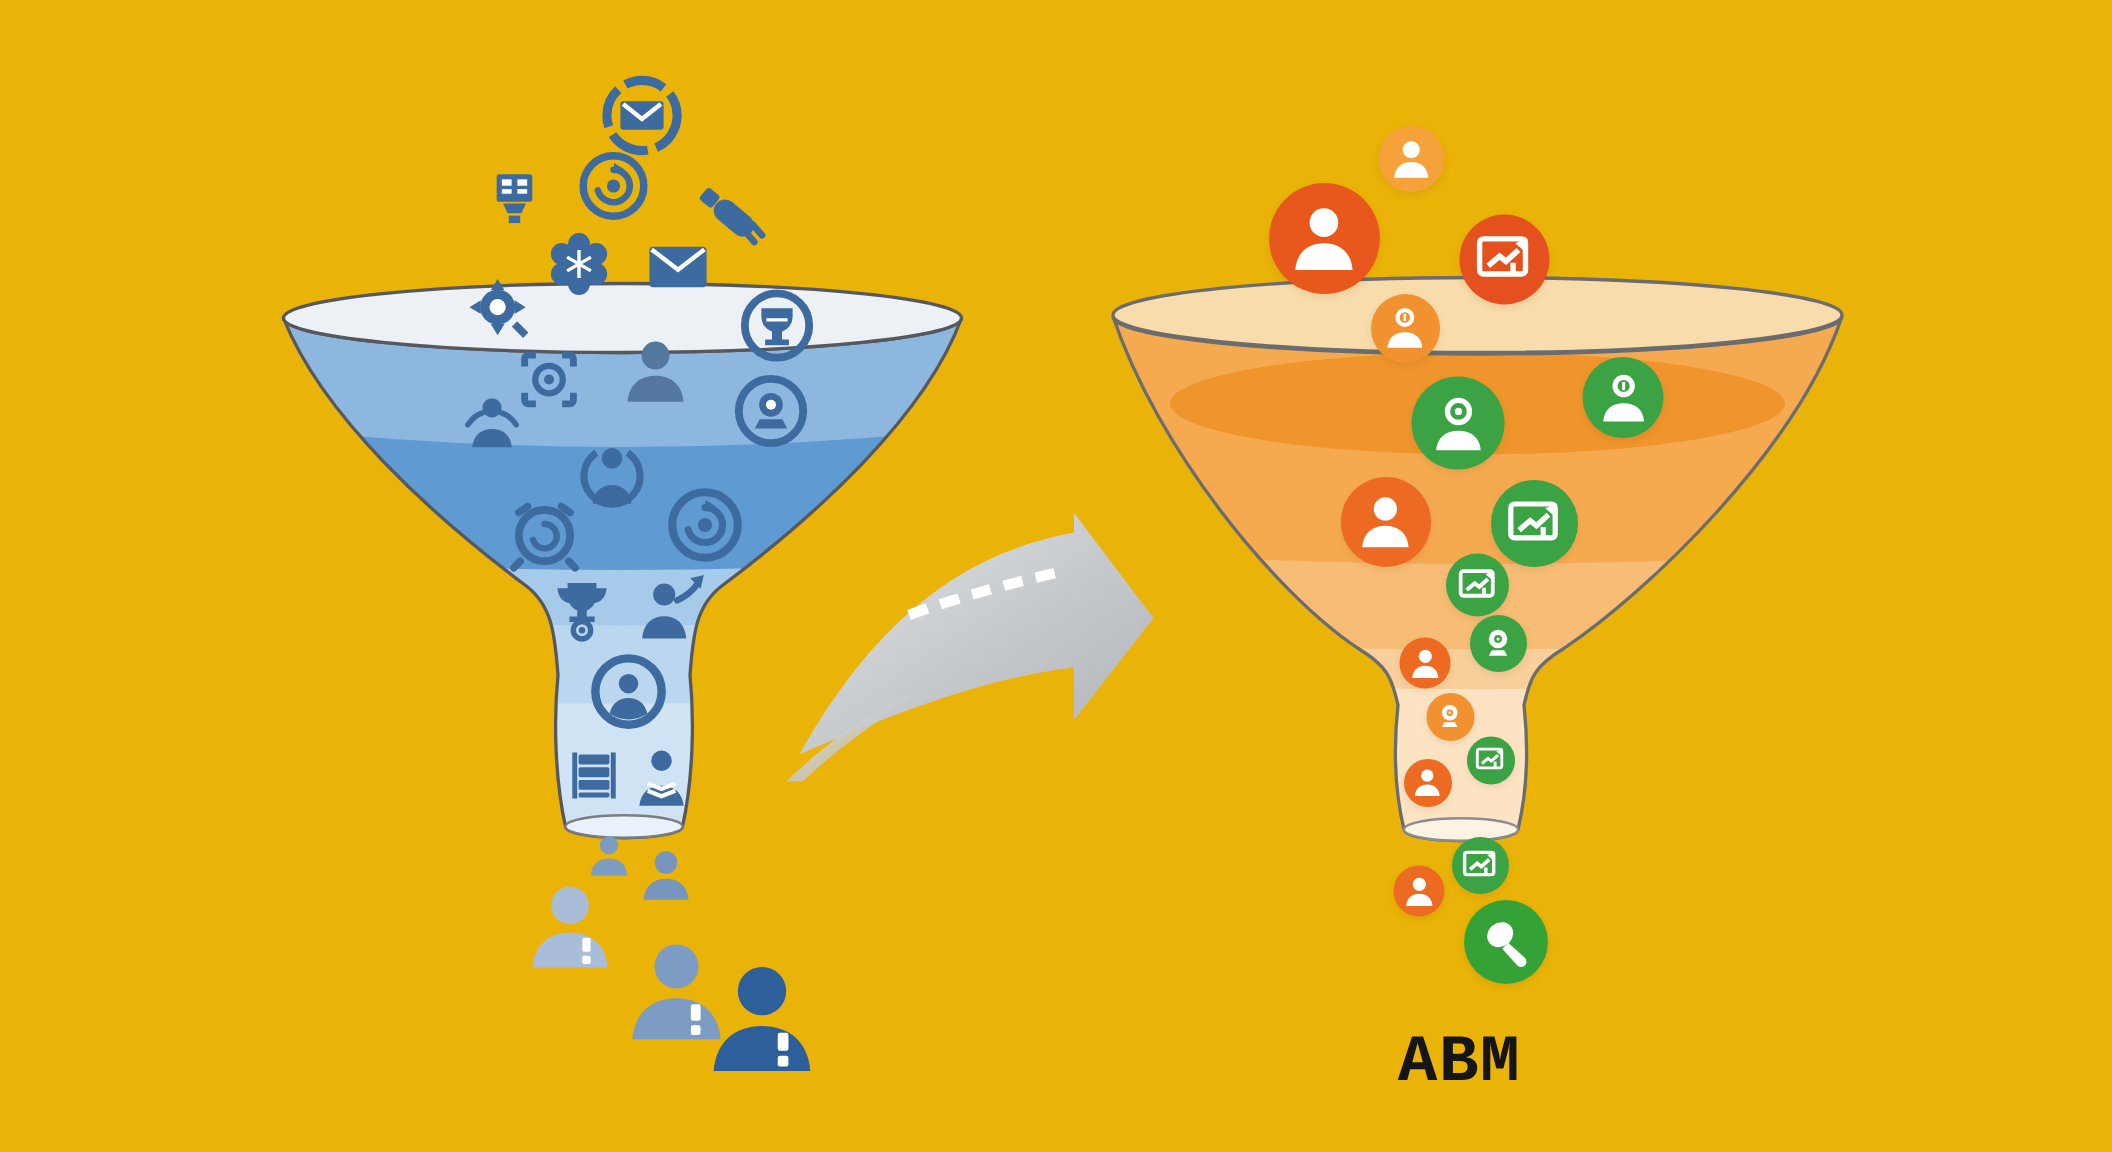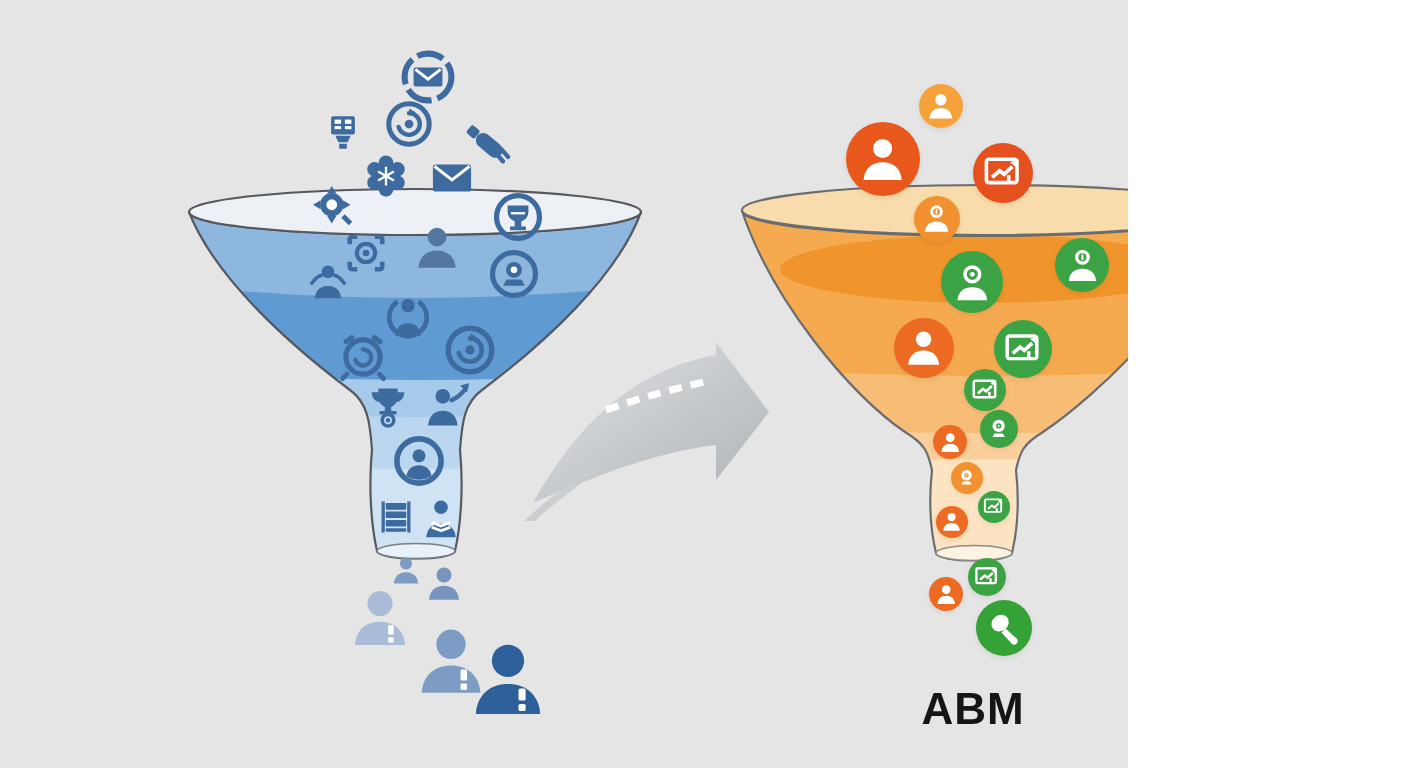--- a/index.html
+++ b/index.html
@@ -1,17 +1,17 @@
 <!DOCTYPE html>
 <html><head>
 <meta charset="utf-8">
 <style>
   html,body{margin:0;padding:0;background:#fff;}
-  .stage{position:relative;width:1128px;height:768px;overflow:hidden;background:#e5e5e5;
-         font-family:Liberation Sans, sans-serif;}
+  .stage{position:relative;width:1408px;height:768px;overflow:hidden;background:#eab308;
+         font-family:Liberation Mono, monospace;}
   .stage svg.scene{position:absolute;left:0;top:0;}
   #icon-layer{position:absolute;left:0;top:0;width:1408px;height:768px;pointer-events:none;}
   .icon{position:absolute;}
   .icon svg{width:100%;height:100%;display:block;}
   .badge{position:absolute;border-radius:50%;color:#fff;
          box-shadow:0 2px 5px rgba(90,50,0,.10);}
   .badge svg{width:72%;height:72%;display:block;margin:14% auto 0 auto;}
   .abm-label{position:absolute;left:873px;top:684px;width:200px;text-align:center;
              font-size:44px;font-weight:bold;letter-spacing:1px;color:#151515;}
 </style>

